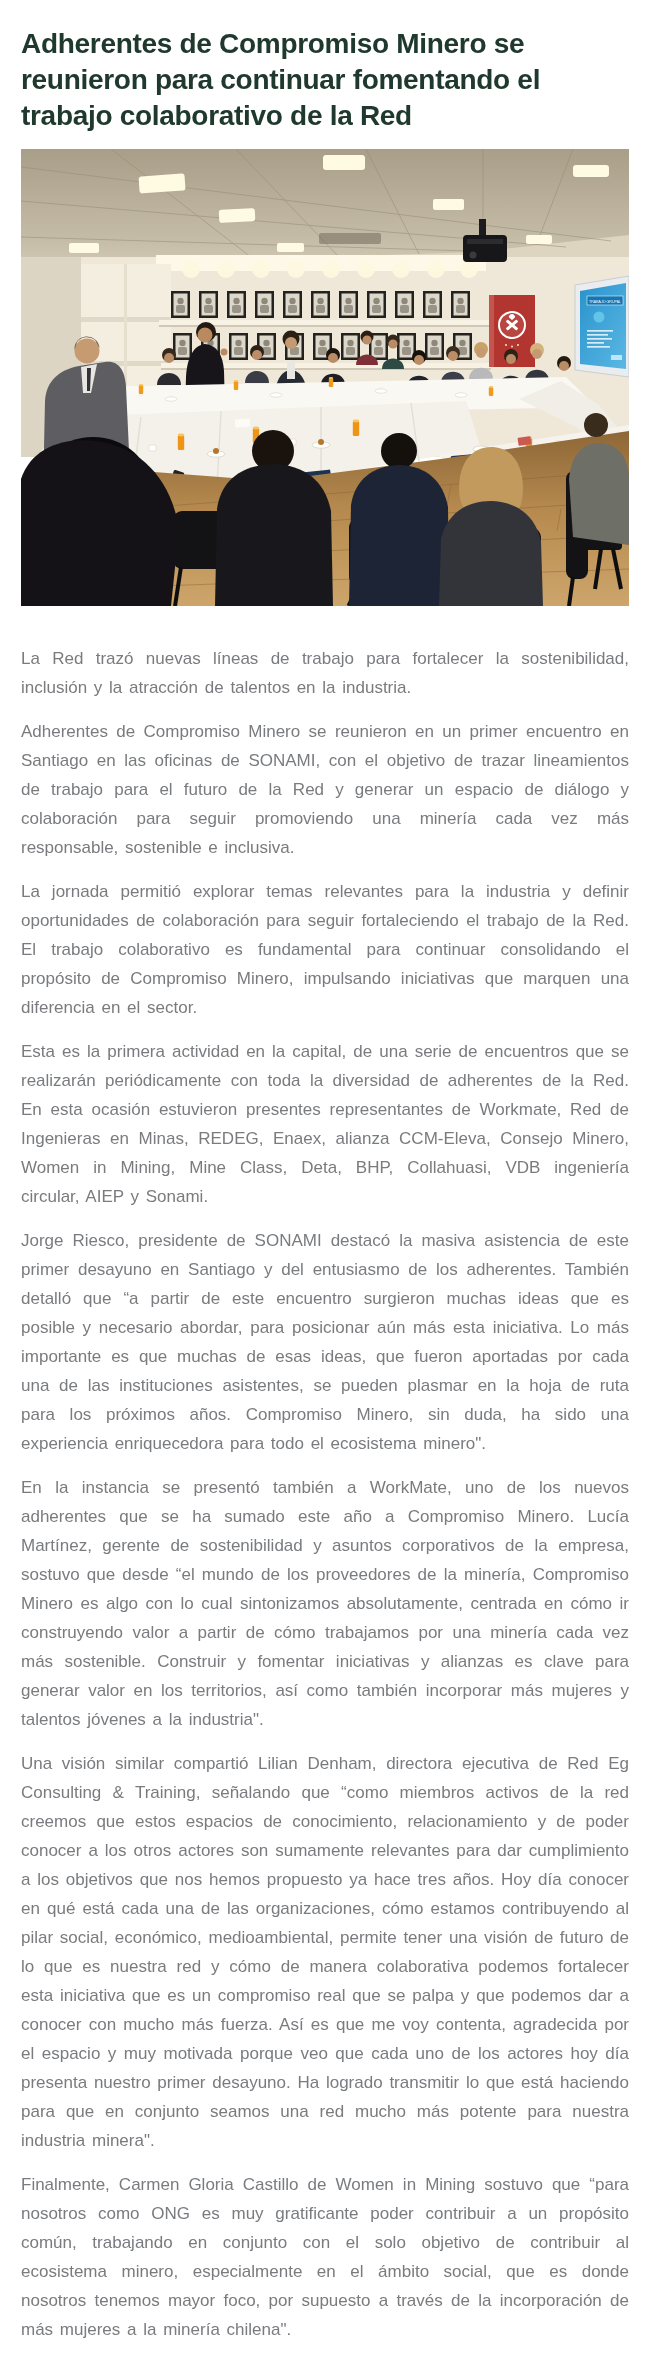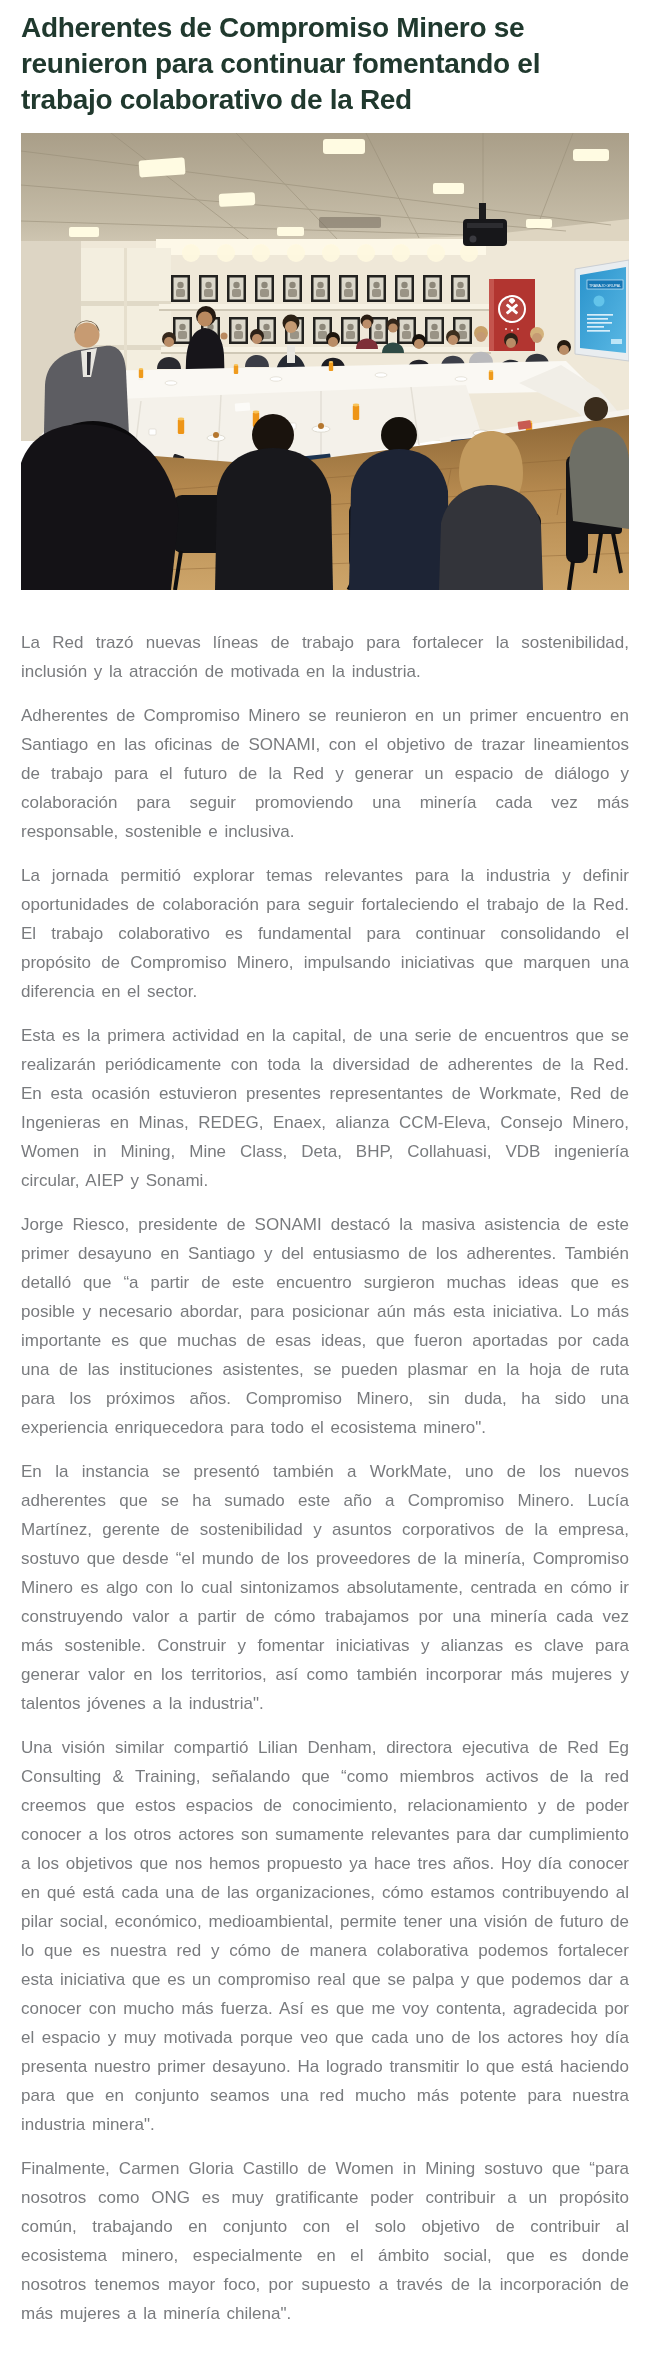--- a/index.html
+++ b/index.html
@@ -1,17 +1,17 @@
 <!DOCTYPE html>
 <html><head>
 <meta charset="utf-8">
 <style>
   html,body{margin:0;padding:0;background:#ffffff;}
   body{width:650px;font-family:"Liberation Sans",sans-serif;}
-  .article{padding:10px 21px 18px;}
+  .article{padding:10px 21px 18px;margin-top:16px;}
   .article h1{
     margin:0 0 15px;
     font-size:28px;line-height:36px;font-weight:700;letter-spacing:-0.3px;
     color:#20392e;
   }
   figure.photo{margin:0 0 38px;width:608px;height:457px;overflow:hidden;}
   figure.photo svg{display:block;}
   .article p{
     margin:0 0 15px;
     font-size:17px;line-height:29px;
@@ -388,21 +388,21 @@
           <path d="M420,390 C426,364 446,352 470,352 C496,353 514,366 520,392 L522,457 L418,457 Z" fill="#33343a"></path>
         </g>
         <g>
           <circle cx="575" cy="276" r="12" fill="#3a2c1c"></circle>
           <path d="M548,330 C550,306 562,294 578,294 C596,295 606,306 608,326 L608,396 L552,388 Z" fill="#6e6f66"></path>
         </g>
       </g>
     </svg>
   </figure>
 
-  <p>La Red trazó nuevas líneas de trabajo para fortalecer la sostenibilidad, inclusión y la atracción de motivada en la industria.</p>
+  <p>La Red trazó nuevas líneas de trabajo para fortalecer la sostenibilidad, inclusión y la atracción de talentos en la industria.</p>
   <p>Adherentes de Compromiso Minero se reunieron en un primer encuentro en Santiago en las oficinas de SONAMI, con el objetivo de trazar lineamientos de trabajo para el futuro de la Red y generar un espacio de diálogo y colaboración para seguir promoviendo una minería cada vez más responsable, sostenible e inclusiva.</p>
   <p>La jornada permitió explorar temas relevantes para la industria y definir oportunidades de colaboración para seguir fortaleciendo el trabajo de la Red. El trabajo colaborativo es fundamental para continuar consolidando el propósito de Compromiso Minero, impulsando iniciativas que marquen una diferencia en el sector.</p>
   <p>Esta es la primera actividad en la capital, de una serie de encuentros que se realizarán periódicamente con toda la diversidad de adherentes de la Red. En esta ocasión estuvieron presentes representantes de Workmate, Red de Ingenieras en Minas, REDEG, Enaex, alianza CCM-Eleva, Consejo Minero, Women in Mining, Mine Class, Deta, BHP, Collahuasi, VDB ingeniería circular, AIEP y Sonami.</p>
   <p>Jorge Riesco, presidente de SONAMI destacó la masiva asistencia de este primer desayuno en Santiago y del entusiasmo de los adherentes. También detalló que “a partir de este encuentro surgieron muchas ideas que es posible y necesario abordar, para posicionar aún más esta iniciativa. Lo más importante es que muchas de esas ideas, que fueron aportadas por cada una de las instituciones asistentes, se pueden plasmar en la hoja de ruta para los próximos años. Compromiso Minero, sin duda, ha sido una experiencia enriquecedora para todo el ecosistema minero".</p>
   <p>En la instancia se presentó también a WorkMate, uno de los nuevos adherentes que se ha sumado este año a Compromiso Minero. Lucía Martínez, gerente de sostenibilidad y asuntos corporativos de la empresa, sostuvo que desde “el mundo de los proveedores de la minería, Compromiso Minero es algo con lo cual sintonizamos absolutamente, centrada en cómo ir construyendo valor a partir de cómo trabajamos por una minería cada vez más sostenible. Construir y fomentar iniciativas y alianzas es clave para generar valor en los territorios, así como también incorporar más mujeres y talentos jóvenes a la industria".</p>
   <p>Una visión similar compartió Lilian Denham, directora ejecutiva de Red Eg Consulting &amp; Training, señalando que “como miembros activos de la red creemos que estos espacios de conocimiento, relacionamiento y de poder conocer a los otros actores son sumamente relevantes para dar cumplimiento a los objetivos que nos hemos propuesto ya hace tres años. Hoy día conocer en qué está cada una de las organizaciones, cómo estamos contribuyendo al pilar social, económico, medioambiental, permite tener una visión de futuro de lo que es nuestra red y cómo de manera colaborativa podemos fortalecer esta iniciativa que es un compromiso real que se palpa y que podemos dar a conocer con mucho más fuerza. Así es que me voy contenta, agradecida por el espacio y muy motivada porque veo que cada uno de los actores hoy día presenta nuestro primer desayuno. Ha logrado transmitir lo que está haciendo para que en conjunto seamos una red mucho más potente para nuestra industria minera".</p>
   <p>Finalmente, Carmen Gloria Castillo de Women in Mining sostuvo que “para nosotros como ONG es muy gratificante poder contribuir a un propósito común, trabajando en conjunto con el solo objetivo de contribuir al ecosistema minero, especialmente en el ámbito social, que es donde nosotros tenemos mayor foco, por supuesto a través de la incorporación de más mujeres a la minería chilena".</p>
 
 </main>
 

